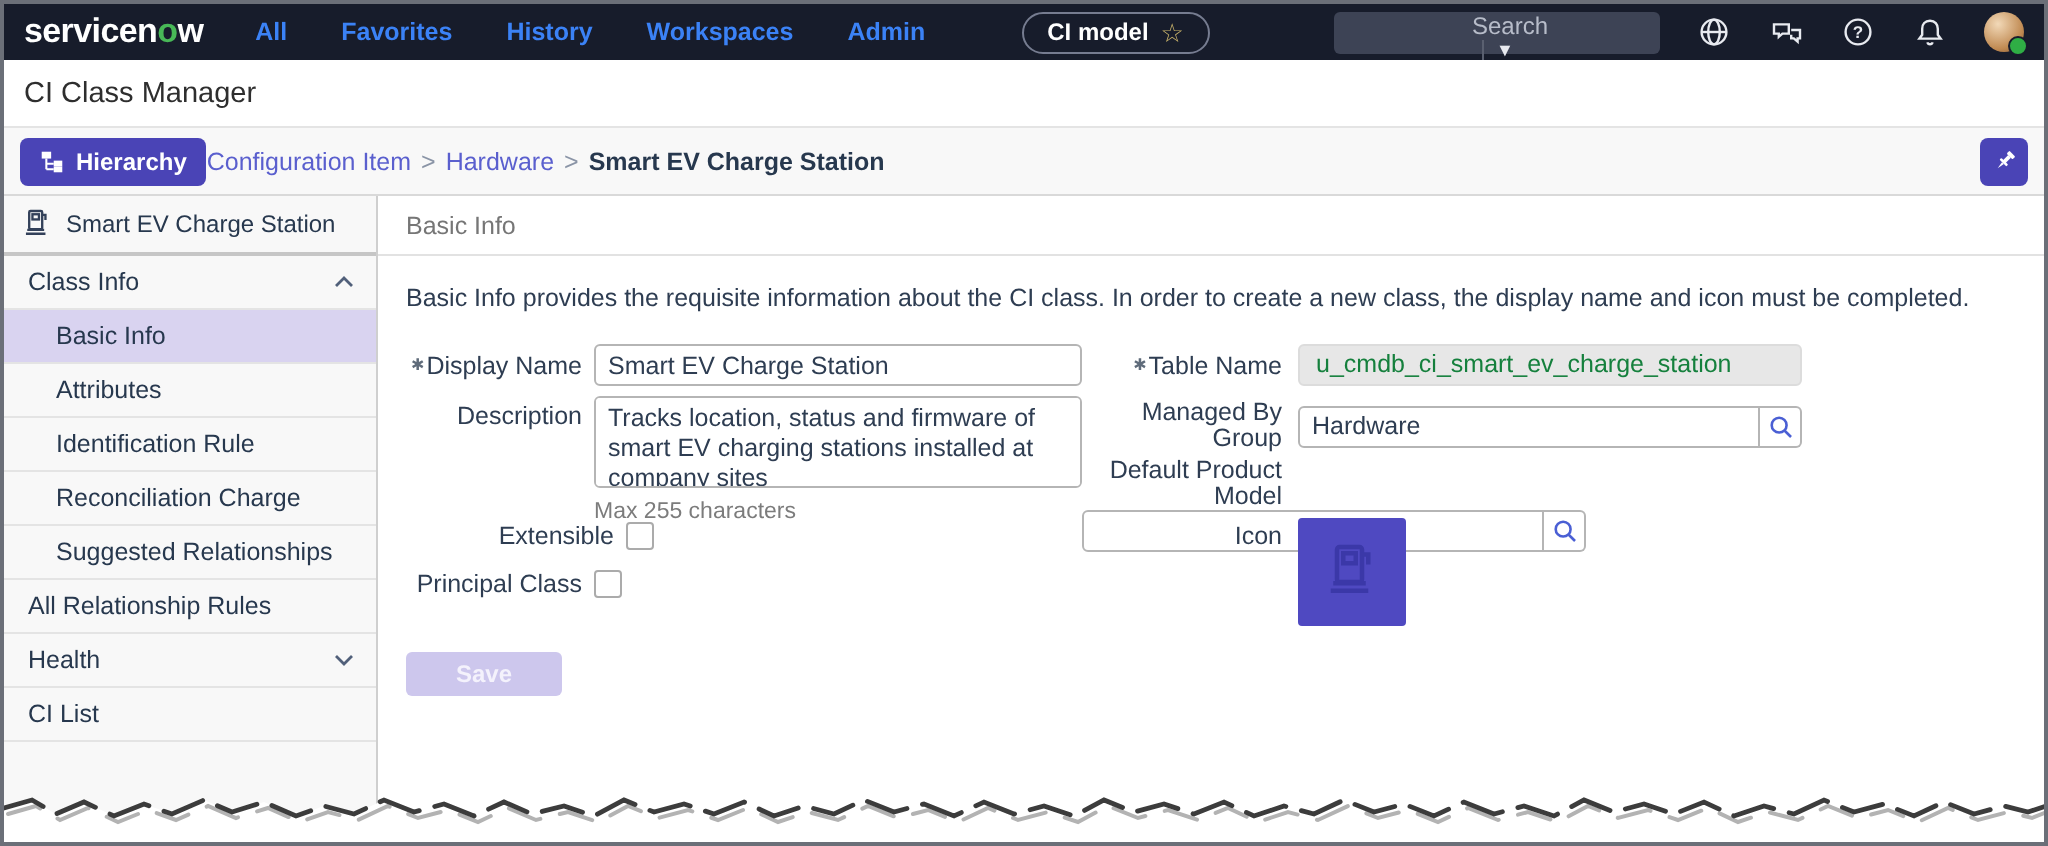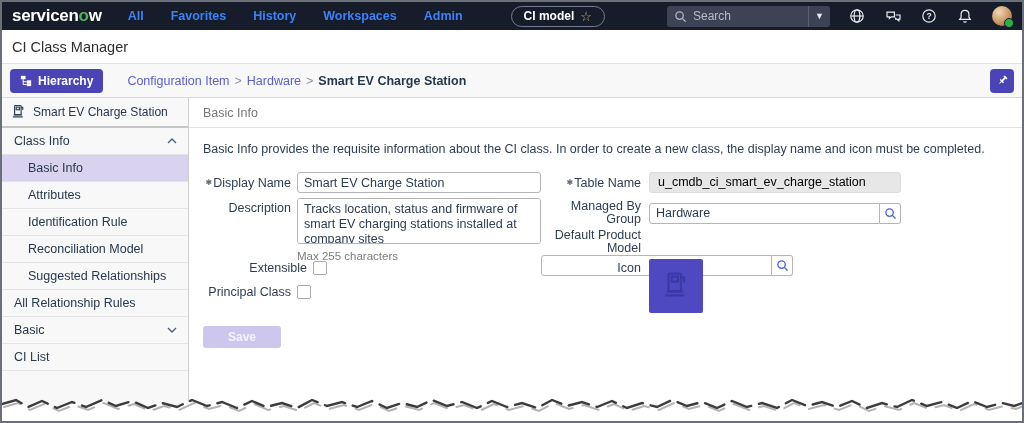--- a/index.html
+++ b/index.html
@@ -8,35 +8,35 @@
 
   
   .nav { display:flex; align-items:center; height:28px; background:#171c2b; padding:0 10px; }
   .logo { font-size:17px; font-weight:800; color:#fff; letter-spacing:-0.3px; margin-right:26px; }
   .logo .green-o { color:#48b857; }
   .nav-items { display:flex; gap:27px; }
   .nav-item { color:#3b82f6; font-size:12.5px; font-weight:700; cursor:pointer; }
   .ctx-pill { display:flex; align-items:center; gap:6px; margin-left:48px; border:1px solid #767c90; border-radius:12px; height:21px; padding:0 12px; color:#fff; font-size:12px; font-weight:700; }
   .ctx-pill .star { color:#c9b36a; font-size:13px; font-weight:400; }
   .nav-right { margin-left:auto; display:flex; align-items:center; gap:18px; }
-  .searchbox { display:flex; align-items:center; width:163px; height:21px; background:#3d4355; border-radius:3px; padding:0 0 0 7px; }
+  .searchbox { display:flex; align-items:center; width:163px; height:21px; background:#3d4355; border-radius:3px; padding:0 0 0 7px;flex-direction:column; }
   .searchbox .ph { color:#b7bcc9; font-size:12px; margin-left:6px; flex:1; }
   .searchbox .caret-seg { display:flex; align-items:center; justify-content:center; width:22px; height:21px; border-left:1px solid #5a6070; color:#e8eaf0; font-size:9px; }
   .navicon { display:flex; align-items:center; justify-content:center; width:18px; height:18px; cursor:pointer; }
   .avatar { position:relative; width:20px; height:20px; border-radius:50%; background:radial-gradient(circle at 35% 30%, #f2d9b8, #c08a52 65%, #7d5230); cursor:pointer; }
   .avatar::after { content:""; position:absolute; right:-2px; bottom:-2px; width:8px; height:8px; border-radius:50%; background:#2fae45; border:1.5px solid #171c2b; }
 
   
   .titlebar { height:34px; display:flex; align-items:center; padding:0 10px; background:#fff; border-bottom:1px solid #e4e4e4; }
   .titlebar h1 { font-size:14.5px; font-weight:400; color:#2e2e2e; }
 
   
   .crumbbar { height:34px; display:flex; align-items:center; padding:0 8px; background:#f8f8f8; border-bottom:1px solid #d9d9d9; }
   .hier-btn { display:flex; align-items:center; gap:6px; height:24px; padding:0 10px; background:#4a44b6; color:#fff; border:none; border-radius:4px; font-size:12px; font-weight:700; font-family:inherit; cursor:pointer; }
-  .crumbs { margin-left:24px; font-size:12.5px; display:flex; gap:5px; align-items:center; }
+  .crumbs { margin-left:0; font-size:12.5px; display:flex; gap:5px; align-items:center; }
   .crumb-link { color:#5a5fce; cursor:pointer; }
   .crumb-sep { color:#8a94a6; }
   .crumb-current { color:#27384e; font-weight:700; }
   .pin-btn { margin-left:auto; width:24px; height:24px; background:#4a44b6; border:none; border-radius:4px; display:flex; align-items:center; justify-content:center; cursor:pointer; }
 
   
   .content { display:flex; height:323px; }
   .sidebar { width:187px; background:#f8f8f8; border-right:1px solid #cfcfcf; flex-shrink:0; }
   .sb-header { height:30px; display:flex; align-items:center; gap:8px; padding:0 10px; border-bottom:2px solid #c6c6c6; font-size:12px; color:#27384e; }
   .sb-item { height:27px; display:flex; align-items:center; font-size:12.5px; color:#27384e; border-bottom:1px solid #e4e4e4; cursor:pointer; padding-right:10px; }
@@ -48,21 +48,21 @@
   .main { flex:1; position:relative; background:#fff; }
   .section-hdr { height:30px; display:flex; align-items:center; padding:0 14px; font-size:12.5px; color:#767676; border-bottom:1px solid #e2e2e2; }
   .intro { position:absolute; left:14px; top:44px; right:16px; font-size:12.5px; color:#2e3d52; }
 
   .fg { position:absolute; display:flex; align-items:center; }
   .fg .lbl { width:94px; text-align:right; font-size:12.5px; color:#2e3d52; margin-right:6px; line-height:13px; }
   .fg .lbl-r { width:100px; margin-right:8px; }
   .req { font-size:8px; color:#5f6b7a; vertical-align:2px; margin-right:1px; }
   .tb { height:21px; border:1px solid #b5b5b5; border-radius:3px; font-size:12.5px; font-family:inherit; color:#2e3d52; padding:0 6px; background:#fff; }
   textarea.tb { height:46px; padding:3px 6px; resize:none; line-height:15px; }
-  .ro-field { width:252px; height:21px; background:#e7e7e7; border:1px solid #dcdcdc; border-radius:3px; font-size:12.5px; color:#000000; padding:2px 8px; }
+  .ro-field { width:252px; height:21px; background:#e7e7e7; border:1px solid #dcdcdc; border-radius:3px; font-size:12.5px; color:#15803d; padding:2px 8px; }
   .lookup-wrap { display:flex; }
   .lookup-btn { width:21px; height:21px; border:1px solid #b5b5b5; border-left:none; border-radius:0 3px 3px 0; background:#fff; display:flex; align-items:center; justify-content:center; cursor:pointer; padding:0; }
   .lookup-wrap .tb { border-radius:3px 0 0 3px; }
   .hint { position:absolute; left:108px; top:152px; font-size:11.5px; color:#7c7c7c; }
   .cb { width:14px; height:14px; border:1px solid #ababab; border-radius:2px; background:#fff; cursor:pointer; }
   .icon-square { width:54px; height:54px; background:#4f49c1; border-radius:2px; display:flex; align-items:center; justify-content:center; cursor:pointer; }
   .save-btn { position:absolute; left:14px; top:228px; height:22px; padding:0 25px; background:#cdc7ed; color:#f4f2fc; border:none; border-radius:3px; font-size:12px; font-weight:700; font-family:inherit; }
 
   
   .tear { position:absolute; left:0; bottom:0; width:1024px; height:26px; z-index:20; pointer-events:none; }
@@ -181,30 +181,30 @@
       <div class="sb-item lvl-sub selected">
           <span>Basic Info</span>
         </div>
       <div class="sb-item lvl-sub">
           <span>Attributes</span>
         </div>
       <div class="sb-item lvl-sub">
           <span>Identification Rule</span>
         </div>
       <div class="sb-item lvl-sub">
-          <span>Reconciliation Model</span>
+          <span>Reconciliation Charge</span>
         </div>
       <div class="sb-item lvl-sub">
           <span>Suggested Relationships</span>
         </div>
       <div class="sb-item lvl-top">
           <span>All Relationship Rules</span>
         </div>
       <div class="sb-item lvl-top">
-        <span>Basic</span>
+        <span>Health</span>
         <span class="chev">
             <svg width="12" height="10" viewBox="0 0 12 10" fill="none" stroke="#51607a" stroke-width="1.4">
               <polyline points="2,3 6,7 10,3"></polyline>
             </svg>
           </span>
       </div>
       <div class="sb-item lvl-top">
           <span>CI List</span>
         </div>
     </div>

